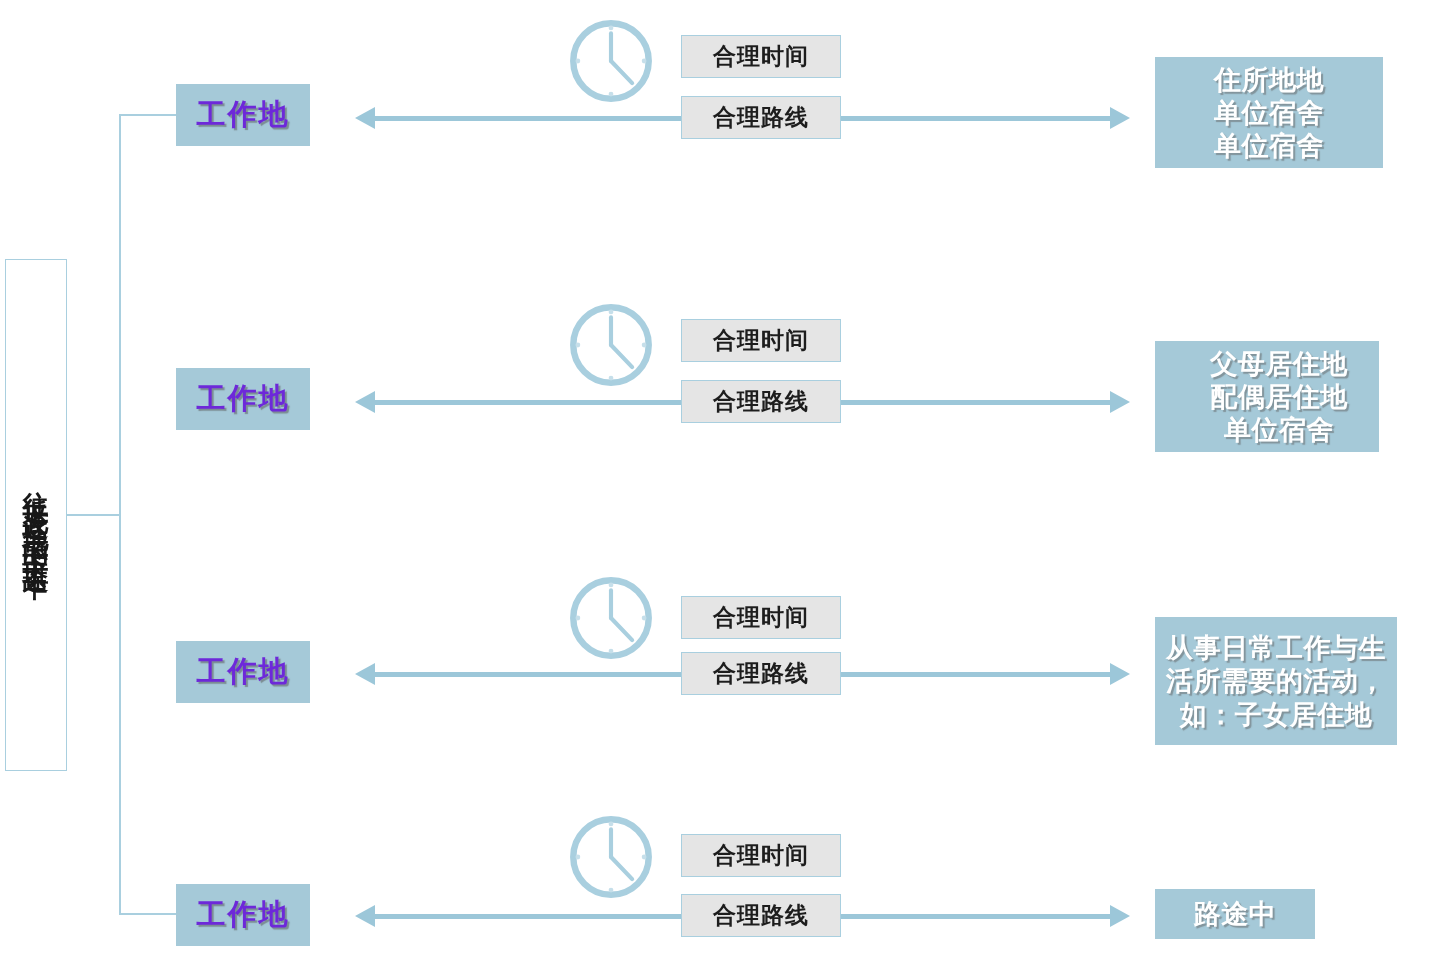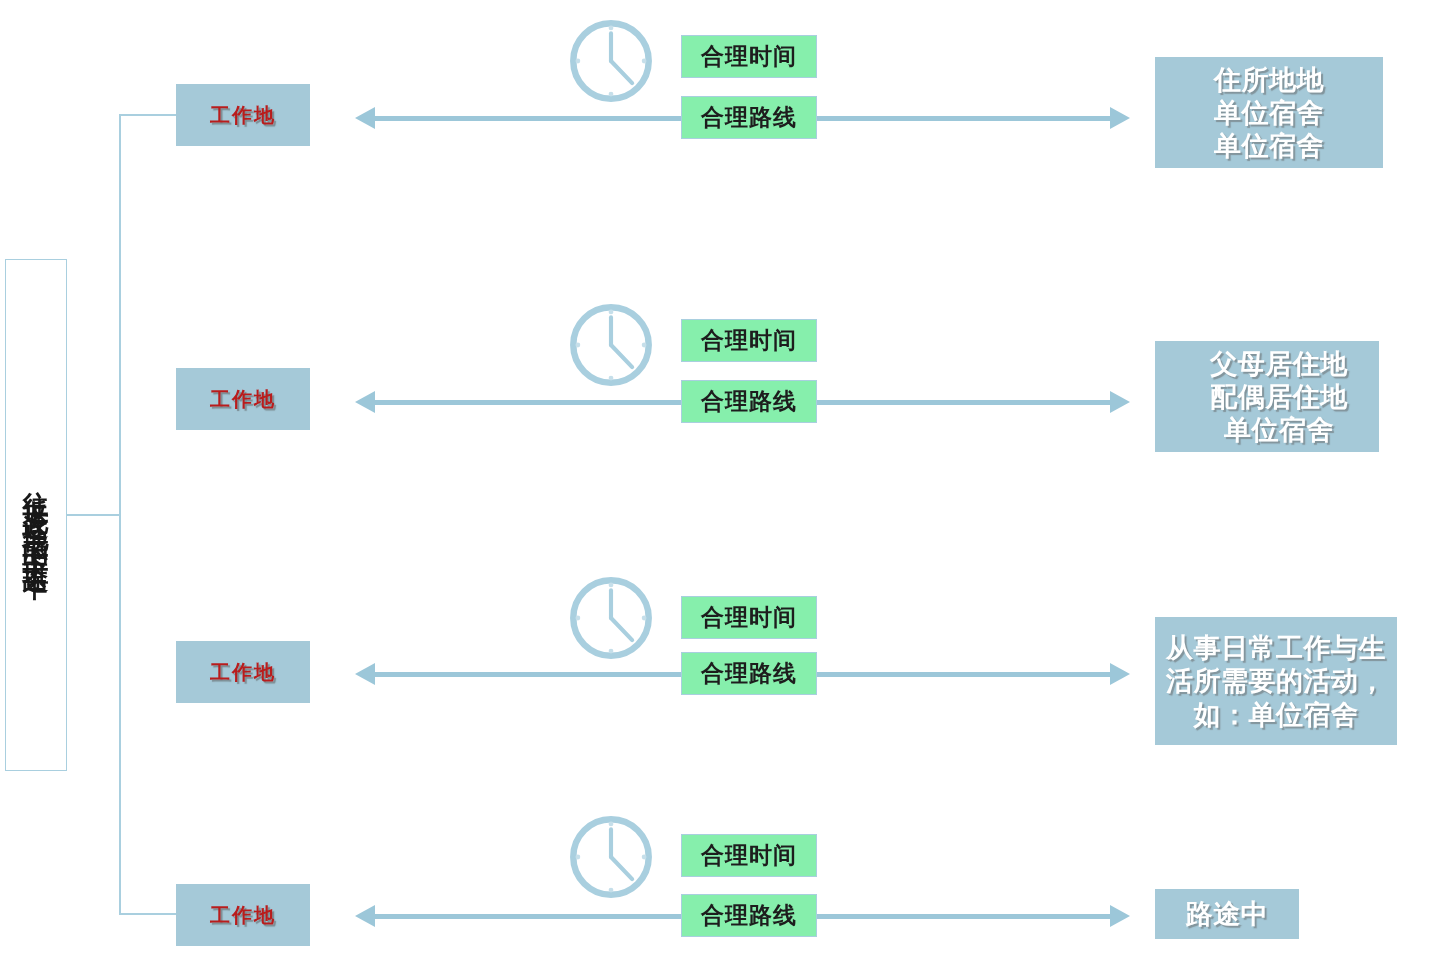--- a/index.html
+++ b/index.html
@@ -60,41 +60,41 @@
     position: absolute;
     width: 134px;
     height: 62px;
     background: #a5c9d8;
     display: flex;
     align-items: center;
     justify-content: center;
     box-sizing: border-box;
   }
   .work-box span {
-    font-size: 20px;
+    font-size: 29px;
     font-weight: 700;
-    color: #b91c1c;
+    color: #6d28d9;
     letter-spacing: 2px;
     text-shadow: 2px 2px 1px rgba(90,90,90,0.55);
     white-space: nowrap;
   }
 
   
   .clock {
     position: absolute;
     width: 92px;
     height: 92px;
   }
 
   
   .cond-box {
     position: absolute;
-    width: 136px;
+    width: 160px;
     height: 43px;
-    background: #86efac;
+    background: #e5e5e5;
     border: 1.6px solid #a9cfdf;
     box-sizing: border-box;
     display: flex;
     align-items: center;
     justify-content: center;
     z-index: 6;
   }
   .cond-box span {
     font-size: 23px;
     font-weight: 700;
@@ -253,21 +253,21 @@
     <span>合理时间</span>
   </div>
   <div class="cond-box" style="left:681px; top:652px;">
     <span>合理路线</span>
   </div>
 
   <div class="dest-box" style="left:1143px; top:617px; width:242px; height:128px;">
     <span>
       <span>从事日常工作与生</span><br>
       <span>活所需要的活动，</span><br>
-      <span>如：单位宿舍</span>
+      <span>如：子女居住地</span>
     </span>
   </div>
 
   <div class="work-box" style="left:176px; top:884px;">
     <span>工作地</span>
   </div>
 
   <svg class="clock" style="left:565px; top:811px;" viewBox="0 0 100 100">
     <circle cx="50" cy="50" r="41" fill="none" stroke="#a9cfdf" stroke-width="7"></circle>
     <circle cx="50" cy="14" r="2.6" fill="#c6dfea"></circle>
@@ -282,19 +282,19 @@
   <div class="arrow-line" style="left:374px; top:914px; width:737px;"></div>
   <div class="arrow-head right" style="left:1110px; top:905px;"></div>
 
   <div class="cond-box" style="left:681px; top:834px;">
     <span>合理时间</span>
   </div>
   <div class="cond-box" style="left:681px; top:894px;">
     <span>合理路线</span>
   </div>
 
-  <div class="dest-box" style="left:1143px; top:889px; width:144px; height:50px;">
+  <div class="dest-box" style="left:1143px; top:889px; width:160px; height:50px;">
     <span>
       <span>路途中</span>
     </span>
   </div>
 
 </div>
 
 </body></html>

